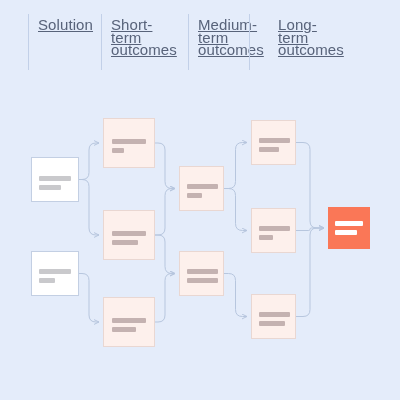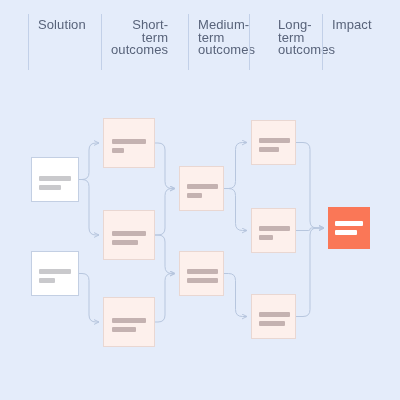--- a/index.html
+++ b/index.html
@@ -30,27 +30,28 @@
   }
   .col-head {
     position: absolute;
     top: 14px;
     padding-left: 9px;
     border-left: 1px solid #c2d0e8;
     height: 56px;
     box-sizing: border-box;
   }
   .col-head-label {
-    font-size: 13px;
+    font-size: 15px;
     line-height: 12.5px;
     color: #58637a;
     letter-spacing: 0.1px;
     white-space: pre-line;
     display: block;
     padding-top: 5px;
+    text-decoration: underline;
   }
 
   
   #links {
     position: absolute;
     left: 0;
     top: 0;
     width: 400px;
     height: 400px;
     pointer-events: none;
@@ -86,37 +87,34 @@
 </style>
 </head>
 <body>
 
 <div id="canvas">
 
   <div id="header">
     <div class="col-head" style="left: 28px;">
       <span class="col-head-label">Solution</span>
     </div>
-    <div class="col-head" style="left: 101px; text-align: right;">
+    <div class="col-head" style="left: 101px;">
       <span class="col-head-label">Short-
 term
 outcomes</span>
     </div>
     <div class="col-head" style="left: 188px;">
       <span class="col-head-label">Medium-
 term
 outcomes</span>
     </div>
     <div class="col-head" style="left: 249px; padding-left: 28px;">
       <span class="col-head-label">Long-
 term
 outcomes</span>
-    </div>
-    <div class="col-head" style="left: 322px;">
-      <span class="col-head-label">Impact</span>
     </div>
   </div>
 
   <svg id="links" viewBox="0 0 400 400" xmlns="http://www.w3.org/2000/svg">
     <defs>
       <marker id="arrow" markerWidth="7" markerHeight="7" refX="5.4" refY="2.6" orient="auto" markerUnits="userSpaceOnUse">
         <path d="M0,0 L5.4,2.6 L0,5.2" fill="none" stroke="#b7c6de" stroke-width="1"></path>
       </marker>
     </defs>
     <g id="link-paths">

